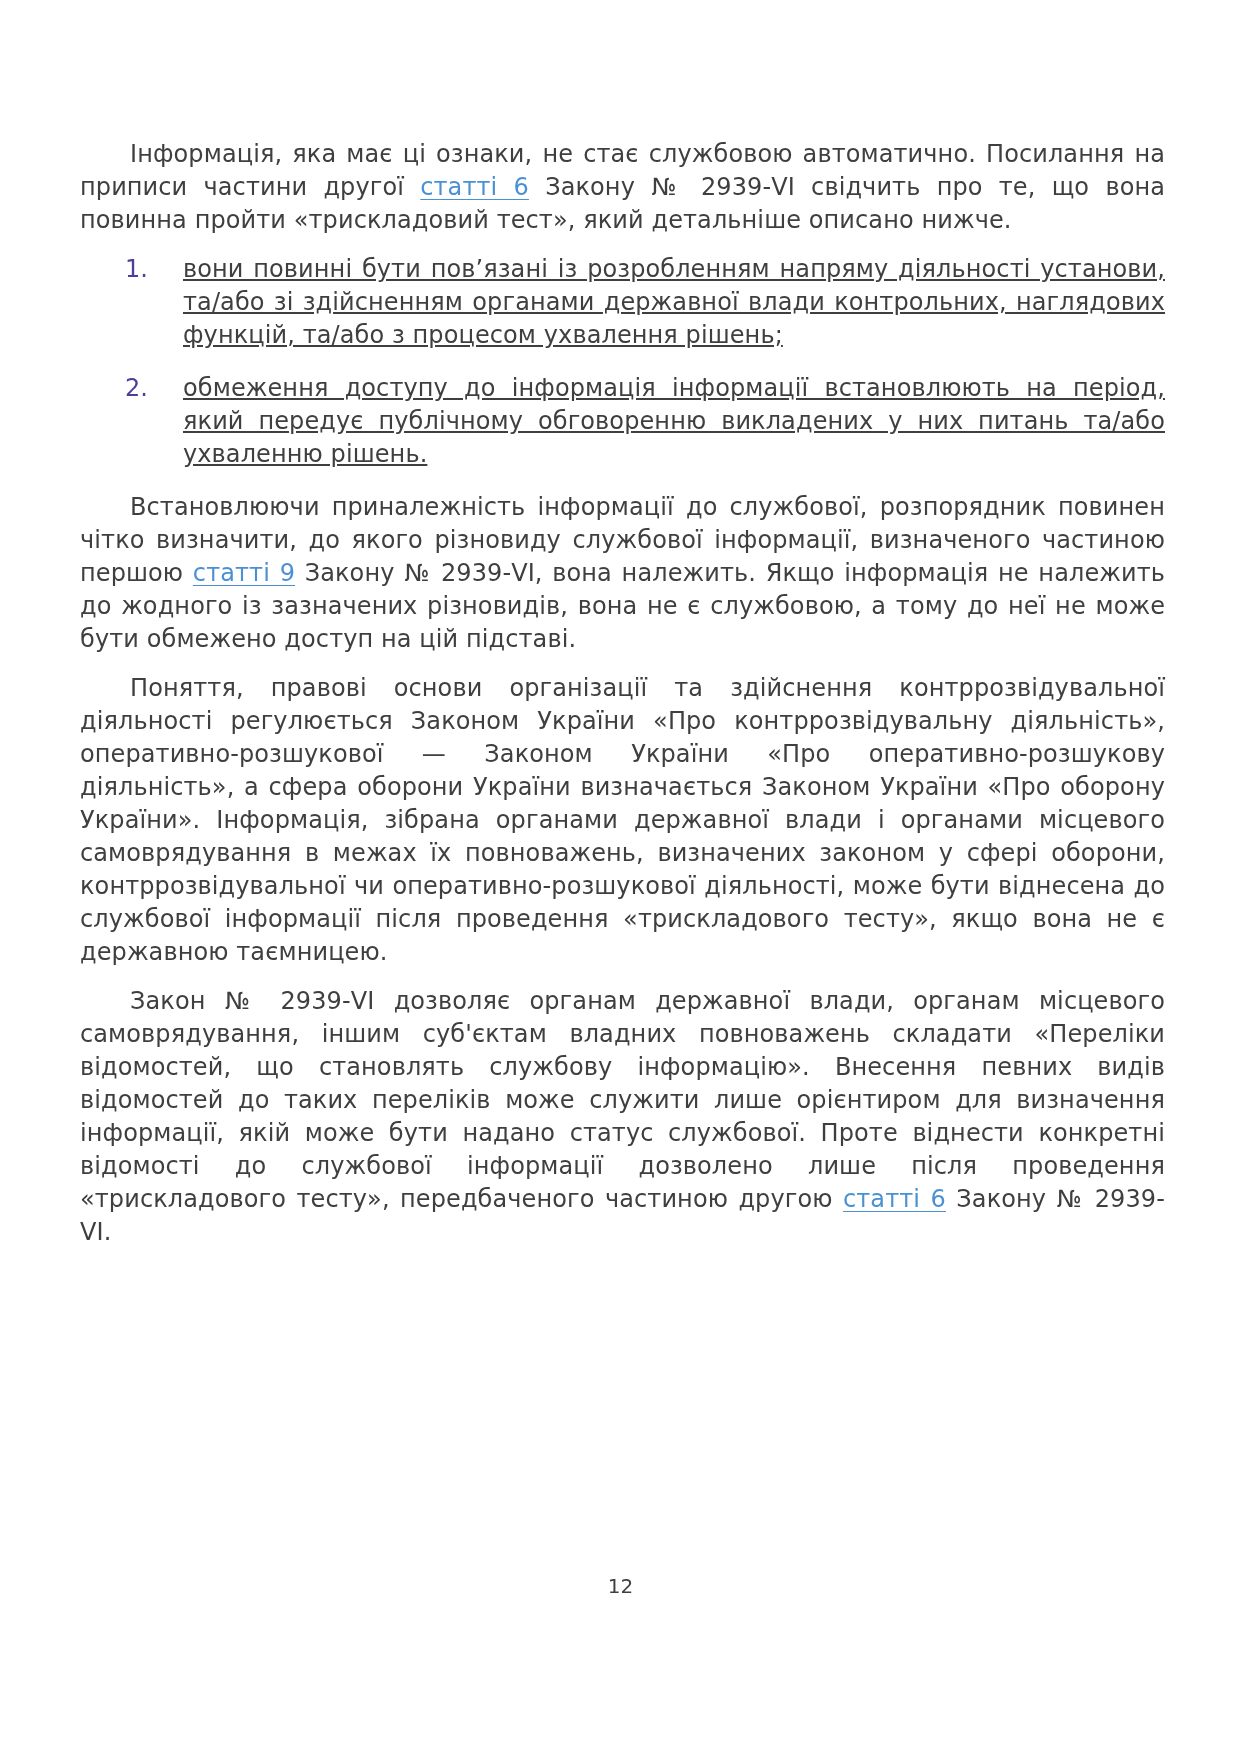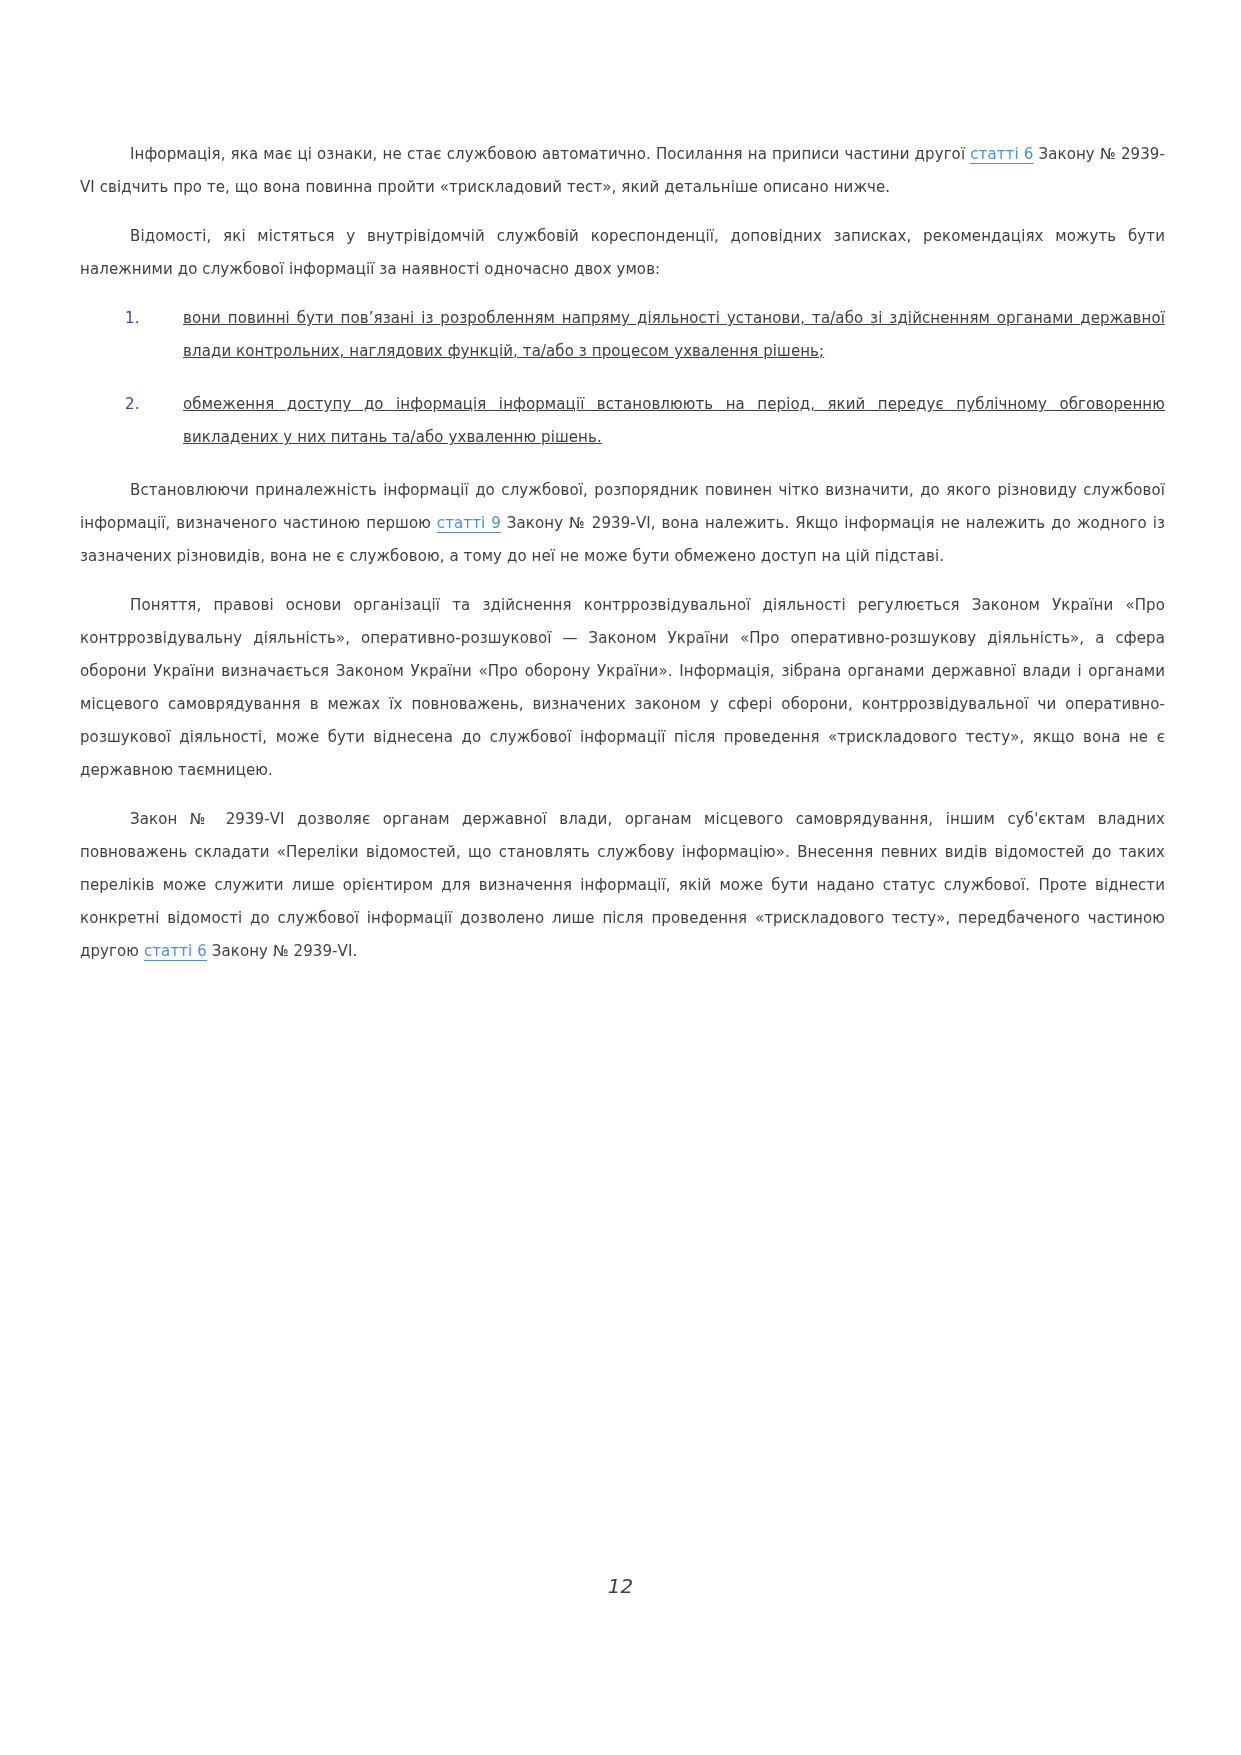--- a/index.html
+++ b/index.html
@@ -13,21 +13,21 @@
     position: relative;
     font-family: "DejaVu Sans", "Liberation Sans", sans-serif;
     color: var(--body-text, #3f3f3f);
     overflow: hidden;
   }
   .content {
     position: absolute;
     left: 80px;
     top: 138px;
     width: 1085px;
-    font-size: 15px;
+    font-size: 24px;
     line-height: 33px;
     letter-spacing: 0.1px;
   }
   p.para {
     margin: 0 0 16px 0;
     text-align: justify;
     text-indent: 50px;
   }
   .list-item {
     display: flex;
@@ -53,30 +53,28 @@
   }
   .page-footer {
     position: absolute;
     top: 1572px;
     left: 0;
     width: 100%;
     text-align: center;
     font-size: 20px;
     line-height: 28px;
     color: var(--body-text, #3f3f3f);
-    font-style: italic;
   }
 </style>
 </head>
 <body>
 
 <div class="page">
   <main class="content" id="content">
       <p class="para"><span>Інформація, яка має ці ознаки, не стає службовою автоматично. Посилання на приписи частини другої </span><a class="doc-link">статті 6</a><span> Закону № 2939-VI свідчить про те, що вона повинна пройти «трискладовий тест», який детальніше описано нижче.</span></p>
-      <p class="para"><span>Відомості, які містяться у внутрівідомчій службовій кореспонденції, доповідних записках, рекомендаціях можуть бути належними до службової інформації за наявності одночасно двох умов:</span></p>
       <div class="list-item">
         <span class="li-num">1.</span>
         <div class="li-body"><span>вони повинні бути пов’язані із розробленням напряму діяльності установи, та/або зі здійсненням органами державної влади контрольних, наглядових функцій, та/або з процесом ухвалення рішень;</span></div>
       </div>
       <div class="list-item">
         <span class="li-num">2.</span>
         <div class="li-body"><span>обмеження доступу до інформація інформації встановлюють на період, який передує публічному обговоренню викладених у них питань та/або ухваленню рішень.</span></div>
       </div>
       <p class="para"><span>Встановлюючи приналежність інформації до службової, розпорядник повинен чітко визначити, до якого різновиду службової інформації, визначеного частиною першою </span><a class="doc-link">статті 9</a><span> Закону № 2939-VI, вона належить. Якщо інформація не належить до жодного із зазначених різновидів, вона не є службовою, а тому до неї не може бути обмежено доступ на цій підставі.</span></p>
       <p class="para"><span>Поняття, правові основи організації та здійснення контррозвідувальної діяльності регулюється Законом України «Про контррозвідувальну діяльність», оперативно-розшукової — Законом України «Про оперативно-розшукову діяльність», а сфера оборони України визначається Законом України «Про оборону України». Інформація, зібрана органами державної влади і органами місцевого самоврядування в межах їх повноважень, визначених законом у сфері оборони, контррозвідувальної чи оперативно-розшукової діяльності, може бути віднесена до службової інформації після проведення «трискладового тесту», якщо вона не є державною таємницею.</span></p>

